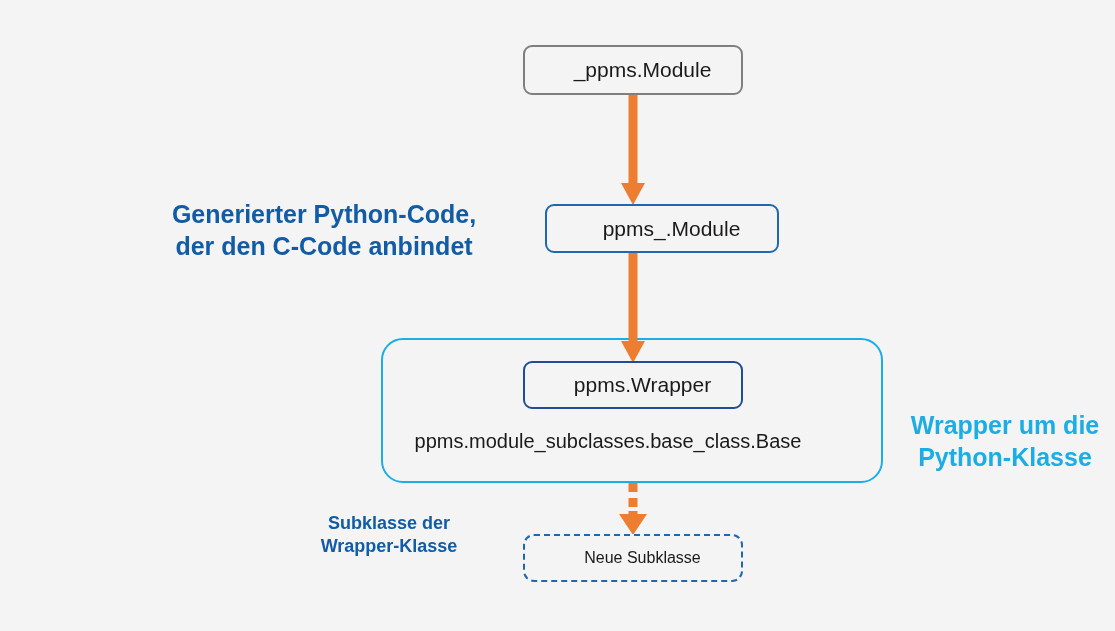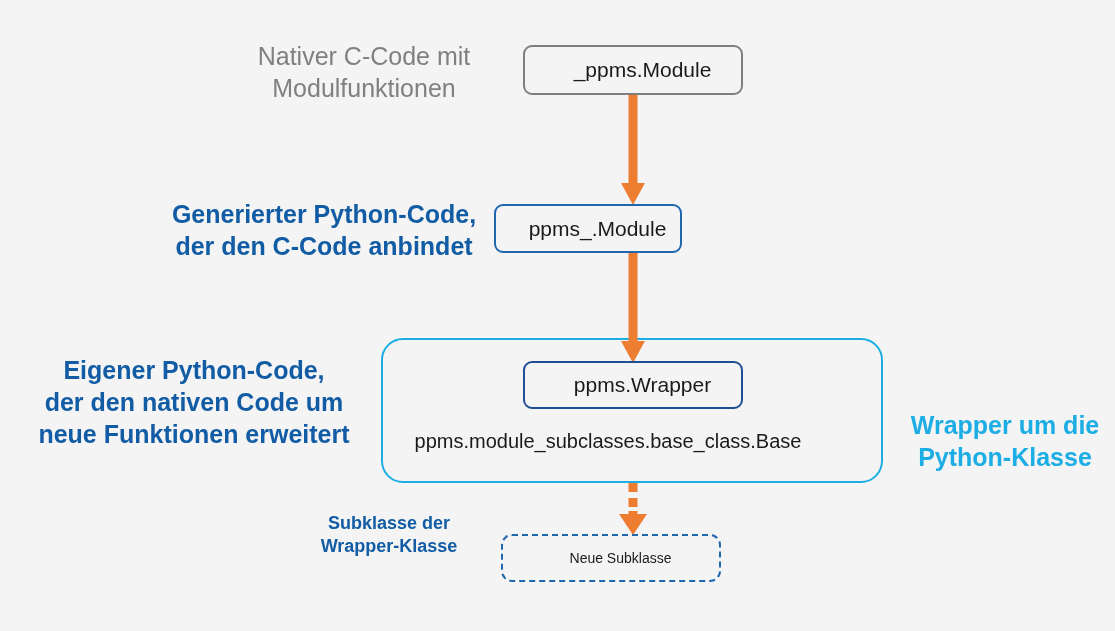--- a/index.html
+++ b/index.html
@@ -64,32 +64,32 @@
     color: #1a1a1a;
     font-size: 21px;
     z-index: 3;
     padding-left: 19px;
   }
   #node-native {
     left: 523px; top: 45px; width: 220px; height: 50px;
     border: 2px solid #7f7f7f;
   }
   #node-generated {
-    left: 494px; top: 204px; width: 188px; height: 49px;
+    left: 545px; top: 204px; width: 234px; height: 49px;
     border: 2px solid #1F68B0;
   }
   #node-module {
     left: 523px; top: 361px; width: 220px; height: 48px;
     border: 2px solid #1F4E95;
   }
   #node-subclass {
-    left: 501px; top: 534px; width: 220px; height: 48px;
+    left: 523px; top: 534px; width: 220px; height: 48px;
     border: 2px dashed #1F68B0;
     border-radius: 11px;
-    font-size: 14px;
+    font-size: 16px;
     text-align: center;
   }
 
   
   #wrapper-container {
     position: absolute;
     left: 381px; top: 338px; width: 502px; height: 145px;
     border: 2.5px solid #1CADE4;
     border-radius: 22px;
     box-sizing: border-box;
@@ -112,29 +112,24 @@
   }
   #arrow-1 { left: 608px; top: 95px;  width: 50px; height: 112px; }
   #arrow-2 { left: 608px; top: 253px; width: 50px; height: 112px; }
   #arrow-3 { left: 608px; top: 483px; width: 50px; height: 54px;  }
 </style>
 </head>
 <body>
 
 <div id="canvas">
 
-  <div class="label label-gray" id="label-native">Nativer C-Code mit
-Modulfunktionen</div>
 
   <div class="label label-blue" id="label-generated">Generierter Python-Code,
 der den C-Code anbindet</div>
 
-  <div class="label label-blue" id="label-own">Eigener Python-Code,
-der den nativen Code um
-neue Funktionen erweitert</div>
 
   <div class="label label-cyan" id="label-wrapper">Wrapper um die
 Python-Klasse</div>
 
   <div class="label label-blue" id="label-subclass">Subklasse der
 Wrapper-Klasse</div>
 
   <div id="wrapper-container"></div>
 
   <div class="node" id="node-native">_ppms.Module</div>

